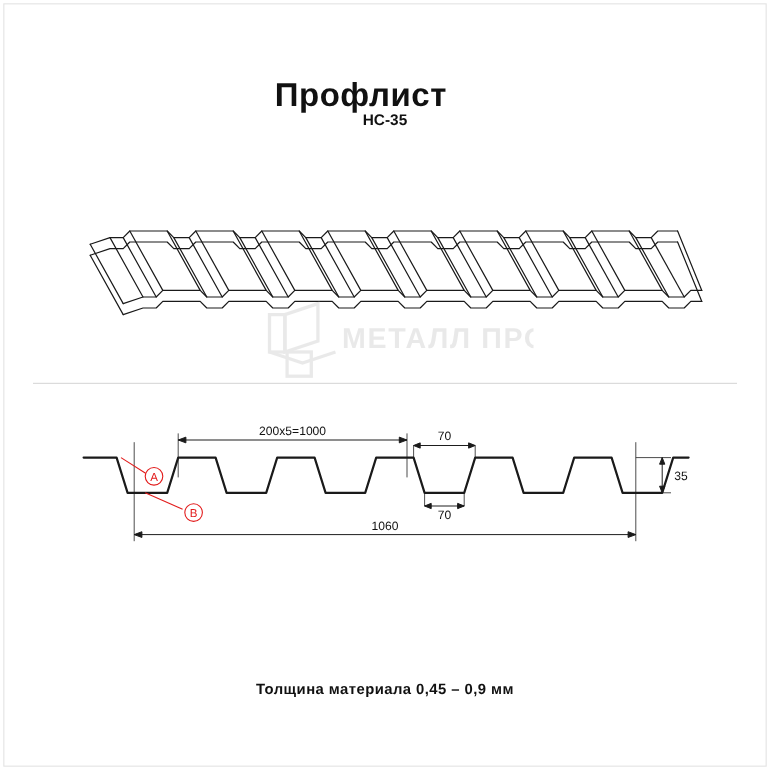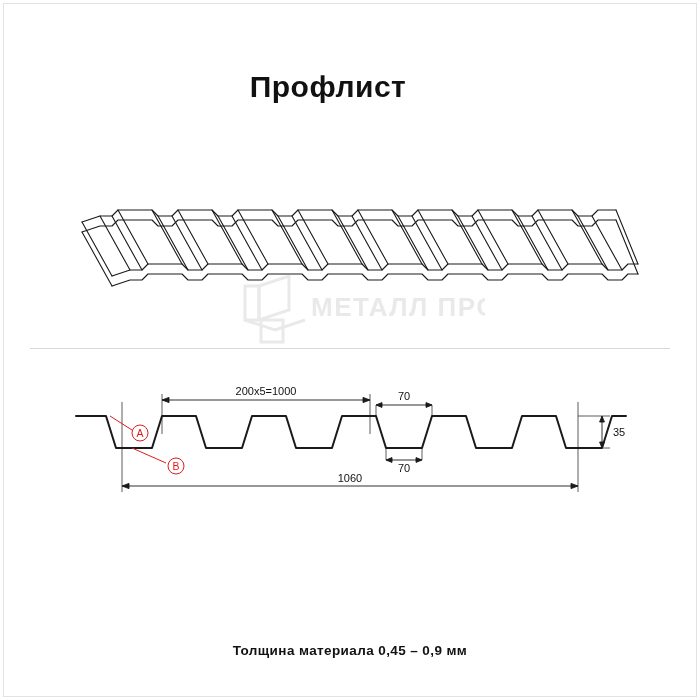--- a/index.html
+++ b/index.html
@@ -87,33 +87,33 @@
   .footer {
     position: absolute;
     top: 619px;
     left: 0;
     width: 700px;
     text-align: center;
     font-size: 13.5px;
     font-weight: bold;
     letter-spacing: 0.4px;
     color: #111111;
-    margin-top: 24px;
   }
   svg { display: block; }
   text { font-family: "Liberation Sans", sans-serif; }
 </style>
 </head>
 <body>
 
 <div class="page">
 
   <div class="border-frame"></div>
 
   <div class="title">Профлист</div>
+  <div class="subtitle">НС-35</div>
 
   <div class="iso-wrap">
     <svg width="580" height="140" viewBox="0 0 580 140">
       <g fill="none" stroke="#1a1a1a" stroke-width="1.1" stroke-linejoin="round" stroke-linecap="round">
 
         <path d="M22 42 L40 36 L52 36 L58 30 L92 30 L98 36 L112 36 L118 30 L152 30
                  L158 36 L172 36 L178 30 L212 30 L218 36 L232 36 L238 30 L272 30
                  L278 36 L292 36 L298 30 L332 30 L338 36 L352 36 L358 30 L392 30
                  L398 36 L412 36 L418 30 L452 30 L458 36 L472 36 L478 30 L512 30
                  L518 36 L532 36 L538 30 L556 30"></path>

